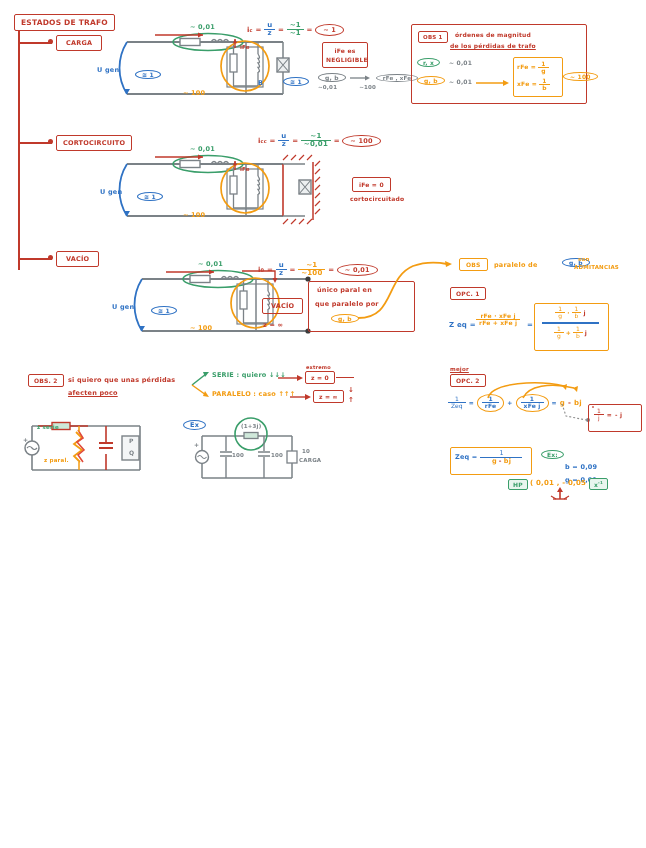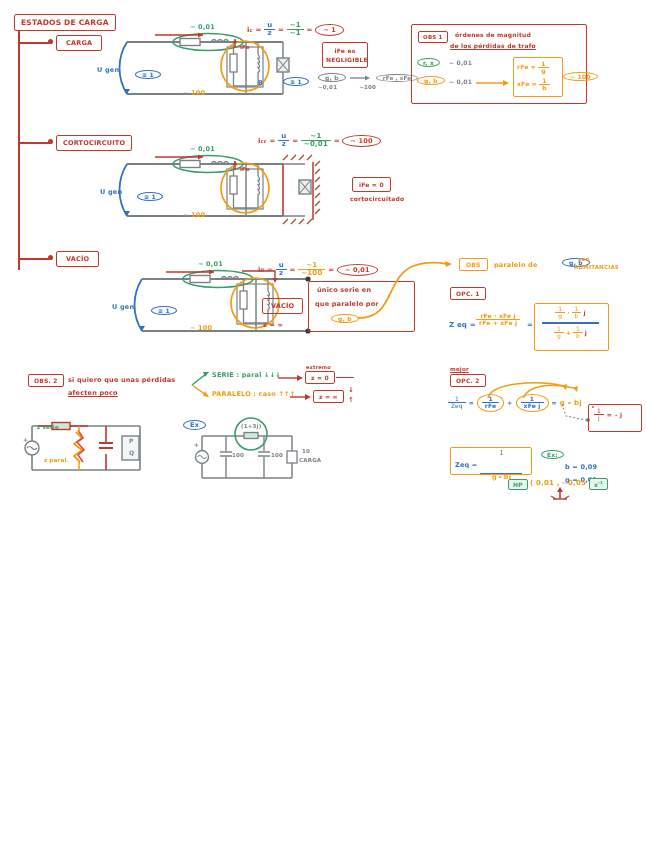--- a/index.html
+++ b/index.html
@@ -26,21 +26,21 @@
   .frac{display:inline-block;text-align:center;vertical-align:middle;line-height:1.05;}
   .frac .n{display:block;padding:0 3px;}
   .frac .d{display:block;border-top:1.4px solid currentColor;padding:0 3px;}
   svg{display:block;overflow:visible;}
 </style>
 </head>
 <body>
 
 <div id="page">
 
-  <div class="abs hw box-red" style="left:14px;top:14px;font-size:7.5px;padding:3px 6px;">ESTADOS DE CARGA</div>
+  <div class="abs hw box-red" style="left:14px;top:14px;font-size:7.5px;padding:3px 6px;">ESTADOS DE TRAFO</div>
 
   <div class="abs line-red" style="left:18px;top:30px;width:1.6px;height:240px;"></div>
 
   <div class="abs line-red" style="left:18px;top:42px;width:34px;height:1.6px;"></div>
   <div class="abs" style="left:48px;top:39px;width:5px;height:5px;border-radius:50%;background:#c0392b;"></div>
   <div class="abs hw box-red" style="left:56px;top:35px;font-size:6.5px;padding:3px 9px;">CARGA</div>
 
   <div class="abs" style="left:115px;top:28px;width:180px;height:75px;">
     <svg width="180" height="75" viewBox="0 0 180 75">
 
@@ -233,21 +233,21 @@
     <span class="red">=</span>
     <span class="frac orange"><span class="n">~1</span><span class="d">~100</span></span>
     <span class="red">=</span>
     <span class="ellipse-red" style="font-size:6.5px;">~ 0,01</span>
   </div>
 
   <div class="abs hw box-red" style="left:262px;top:298px;font-size:6.5px;padding:3px 8px;">VACÍO</div>
   <div class="abs hw red" style="left:263px;top:321px;font-size:6.5px;">z = ∞</div>
 
   <div class="abs frame-red" style="left:308px;top:281px;width:105px;height:49px;"></div>
-  <div class="abs hw red" style="left:317px;top:286px;font-size:6.5px;">único serie en</div>
+  <div class="abs hw red" style="left:317px;top:286px;font-size:6.5px;">único paral en</div>
   <div class="abs hw red" style="left:315px;top:300px;font-size:6.5px;">que paralelo por</div>
   <div class="abs hw ellipse-orange" style="left:331px;top:314px;font-size:6px;">g, b</div>
 
   <div class="abs" style="left:355px;top:258px;">
     <svg width="105" height="64" viewBox="0 0 105 64">
       <path d="M3 60 C40 60 30 20 58 8 C72 3 82 4 92 6" stroke="#f39c12" stroke-width="1.8" fill="none"></path>
       <path d="M97 6 l-7 -3 l1 6 z" fill="#f39c12"></path>
     </svg>
   </div>
 
@@ -340,21 +340,21 @@
       </span>
     <span class="hw red">=</span>
     <span class="hw red">- j</span>
   </div>
 
   <div class="abs frame-orange" style="left:450px;top:447px;width:80px;height:26px;"></div>
   <div class="abs" style="left:455px;top:450px;display:flex;align-items:center;gap:3px;font-size:6.5px;">
     <span class="hw blue">Zeq =</span>
     <span class="frac" style="min-width:42px;">
       <span class="n blue">1</span>
-      <span class="d" style="border-color:#2f72c4;margin-top:16px;">
+      <span class="d" style="border-color:#2f72c4;">
         <span class="hw orange">g</span>
         <span class="hw red">-</span>
         <span class="hw orange">bj</span>
       </span>
     </span>
   </div>
 
   <div class="abs hw ellipse-green" style="left:541px;top:450px;font-size:6px;">Ex:</div>
   <div class="abs hw blue" style="left:565px;top:476px;font-size:6.5px;">g = 0,01</div>
   <div class="abs hw blue" style="left:565px;top:463px;font-size:6.5px;">b = 0,09</div>
@@ -381,21 +381,21 @@
 
   <div class="abs" style="left:190px;top:369px;">
     <svg width="22" height="30" viewBox="0 0 22 30">
       <path d="M2 16 L16 5" stroke="#3a9e6a" stroke-width="1.5" fill="none"></path>
       <path d="M19 3 l-6 0 l2 5 z" fill="#3a9e6a"></path>
       <path d="M2 16 L16 26" stroke="#f39c12" stroke-width="1.5" fill="none"></path>
       <path d="M19 28 l-6 -1 l2 -5 z" fill="#f39c12"></path>
     </svg>
   </div>
 
-  <div class="abs hw green" style="left:212px;top:371px;font-size:6.5px;">SERIE : paral ↓↓↓</div>
+  <div class="abs hw green" style="left:212px;top:371px;font-size:6.5px;">SERIE : quiero ↓↓↓</div>
   <div class="abs" style="left:278px;top:374px;">
     <svg width="26" height="8" viewBox="0 0 26 8">
         <path d="M0 4 L20 4" stroke="#c0392b" stroke-width="1.4"></path>
         <path d="M25 4 l-6 -3 l0 6 z" fill="#c0392b"></path>
       </svg>
   </div>
   <div class="abs hw red" style="left:306px;top:364px;font-size:5px;">extremo</div>
   <div class="abs hw box-red" style="left:305px;top:371px;font-size:6px;padding:2px 5px;">z = 0</div>
   <div class="abs line-red" style="left:336px;top:377px;width:18px;height:1.4px;"></div>
 

